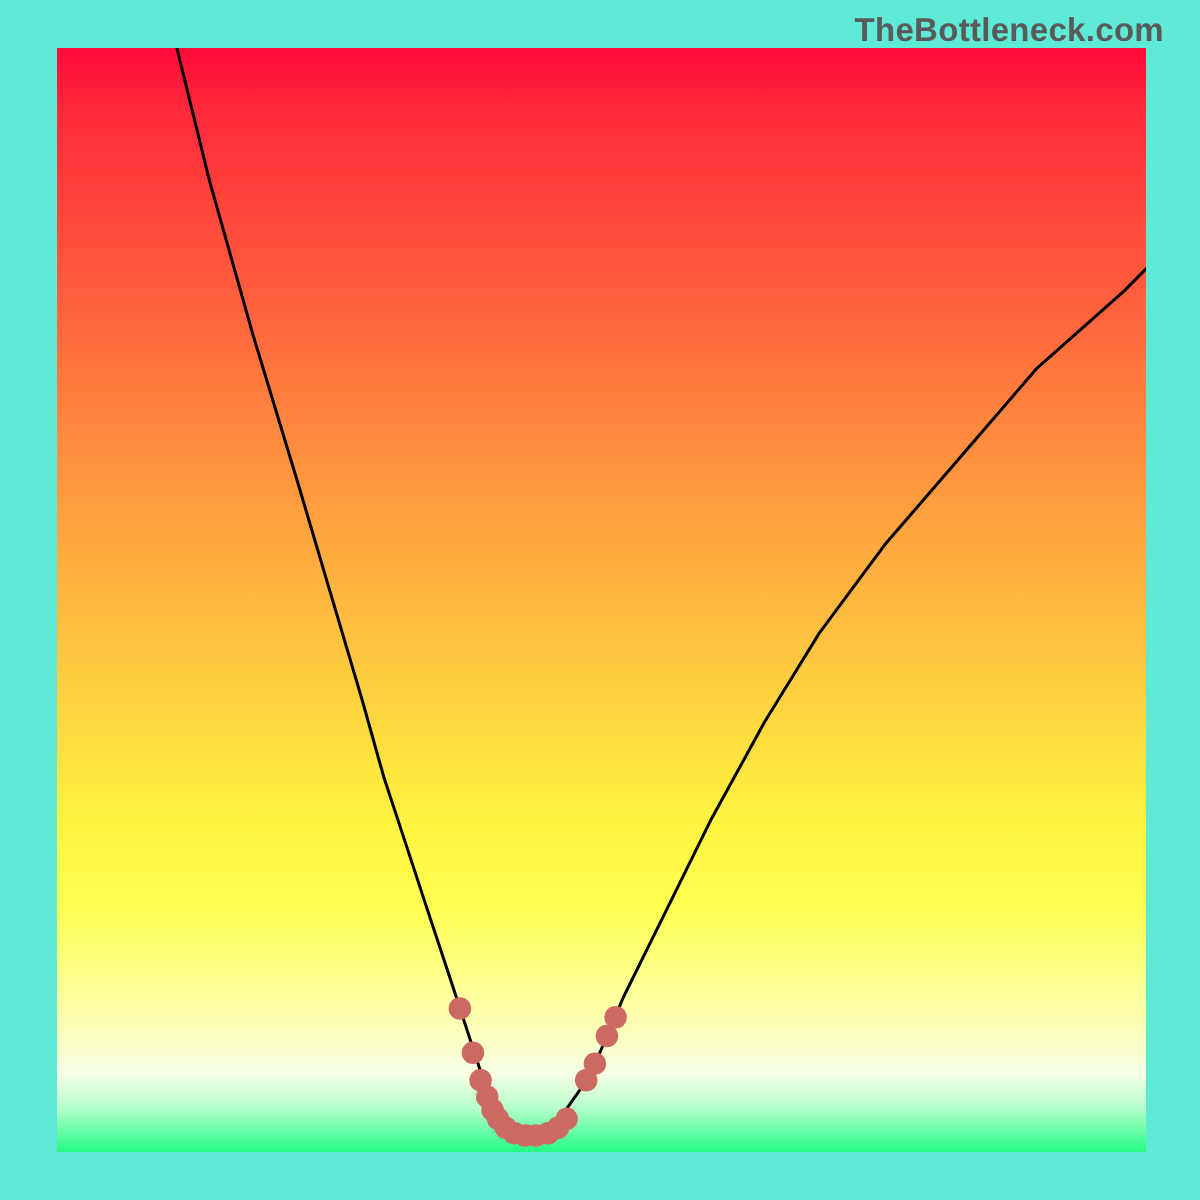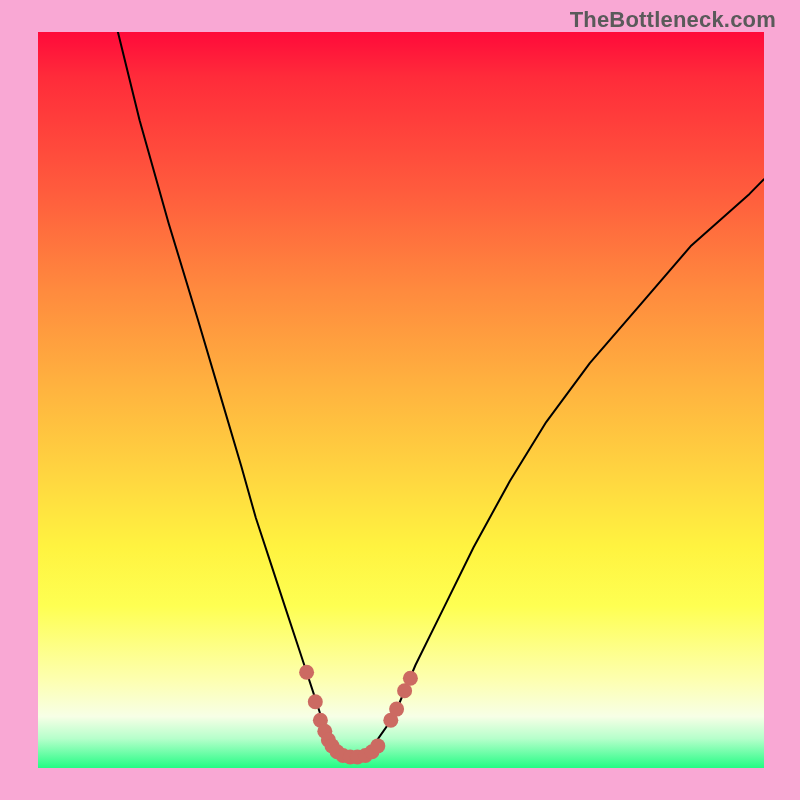--- a/index.html
+++ b/index.html
@@ -10,21 +10,21 @@
     background: #000;
     overflow: hidden;
     font-family: Arial, Helvetica, sans-serif;
   }
   .frame {
     position: absolute;
     left: 0;
     top: 0;
     width: 800px;
     height: 800px;
-    background: #f9a8d4;
+    background: #5eead4;
   }
   .plot {
     position: absolute;
     left: 38px;
     top: 32px;
     width: 726px;
     height: 736px;
     background: linear-gradient(to bottom,
       #ff0a3a 0%,
       #ff2b3a 6%,

